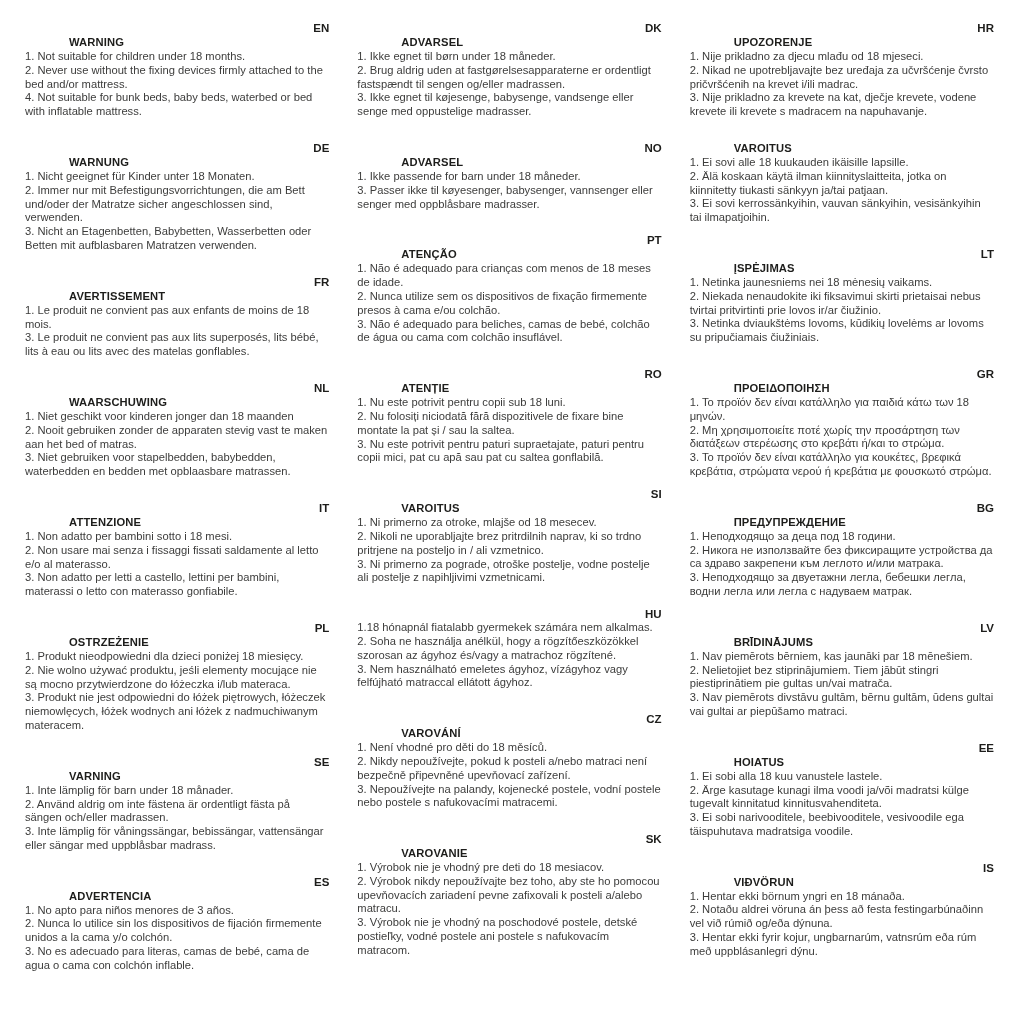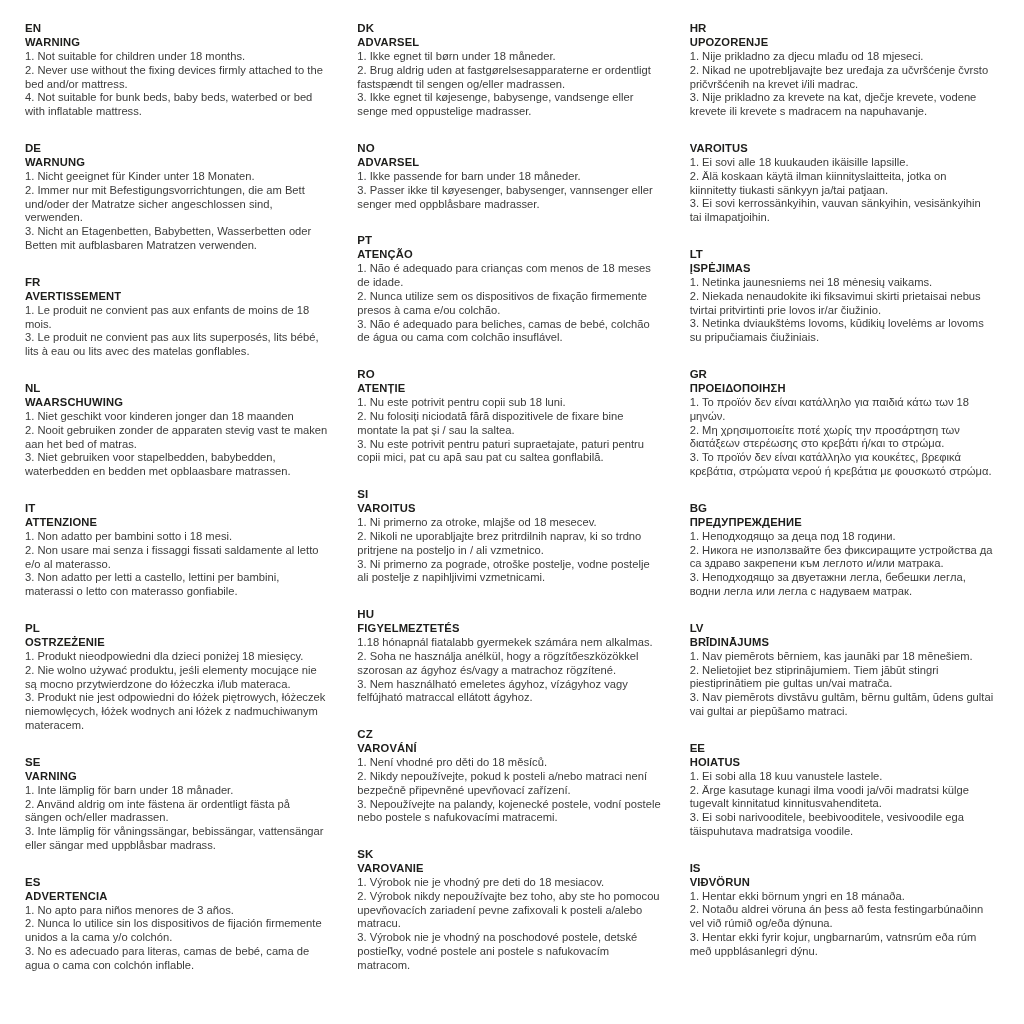--- a/index.html
+++ b/index.html
@@ -28,28 +28,30 @@
     min-width: 0;
   }
   .section {
     margin: 0 0 22px 0;
   }
   .lang {
     font-size: 11.5px;
     font-weight: bold;
     color: #1d1d1b;
     line-height: 14px;
+    text-align: right;
   }
   .heading {
     font-size: 11.2px;
     font-weight: bold;
     color: #1d1d1b;
     line-height: 14px;
     letter-spacing: 0.15px;
     margin-bottom: 1px;
+    margin-left: 44px;
   }
   .item {
     font-size: 11.2px;
     font-weight: 400;
     line-height: 13.8px;
     color: #3c3c3b;
   }
 </style>
 </head>
 <body>
@@ -142,21 +144,20 @@
       </div>
       <div class="section">
         <div class="lang">SI</div>
         <div class="heading">VAROITUS</div>
         <div class="item">1. Ni primerno za otroke, mlajše od 18 mesecev.</div>
         <div class="item">2. Nikoli ne uporabljajte brez pritrdilnih naprav, ki so trdno pritrjene na posteljo in / ali vzmetnico.</div>
         <div class="item">3. Ni primerno za pograde, otroške postelje, vodne postelje ali postelje z napihljivimi vzmetnicami.</div>
       </div>
       <div class="section">
         <div class="lang">HU</div>
-        <div class="heading">FIGYELMEZTETÉS</div>
         <div class="item">1.18 hónapnál fiatalabb gyermekek számára nem alkalmas.</div>
         <div class="item">2. Soha ne használja anélkül, hogy a rögzítőeszközökkel szorosan az ágyhoz és/vagy a matrachoz rögzítené.</div>
         <div class="item">3. Nem használható emeletes ágyhoz, vízágyhoz vagy felfújható matraccal ellátott ágyhoz.</div>
       </div>
       <div class="section">
         <div class="lang">CZ</div>
         <div class="heading">VAROVÁNÍ</div>
         <div class="item">1. Není vhodné pro děti do 18 měsíců.</div>
         <div class="item">2. Nikdy nepoužívejte, pokud k posteli a/nebo matraci není bezpečně připevněné upevňovací zařízení.</div>
         <div class="item">3. Nepoužívejte na palandy, kojenecké postele, vodní postele nebo postele s nafukovacími matracemi.</div>

